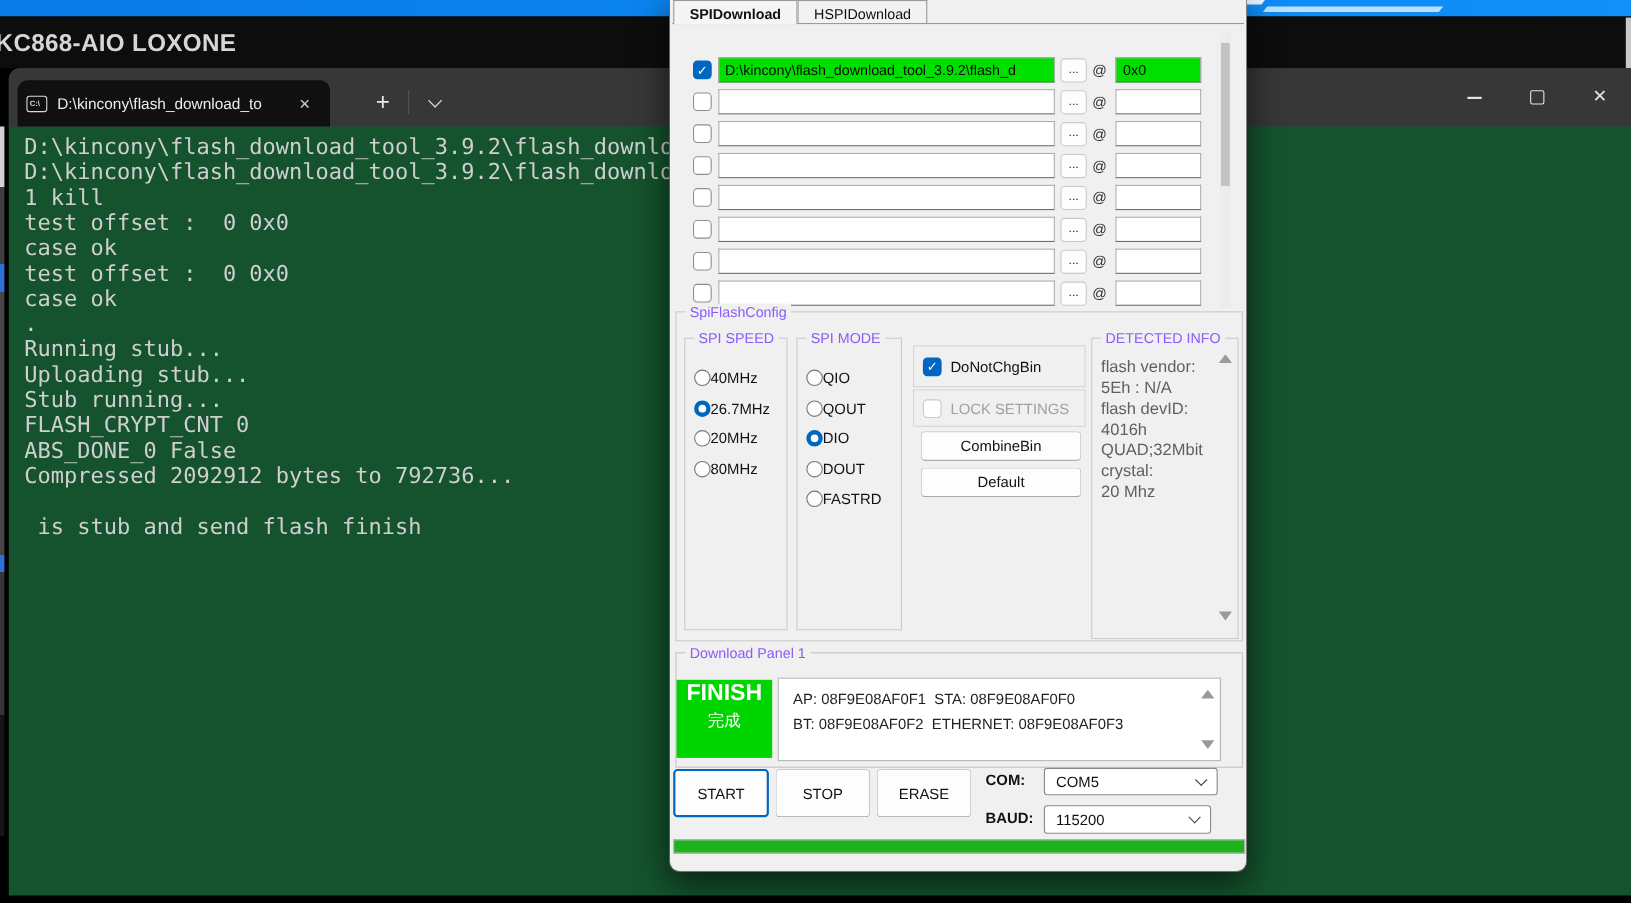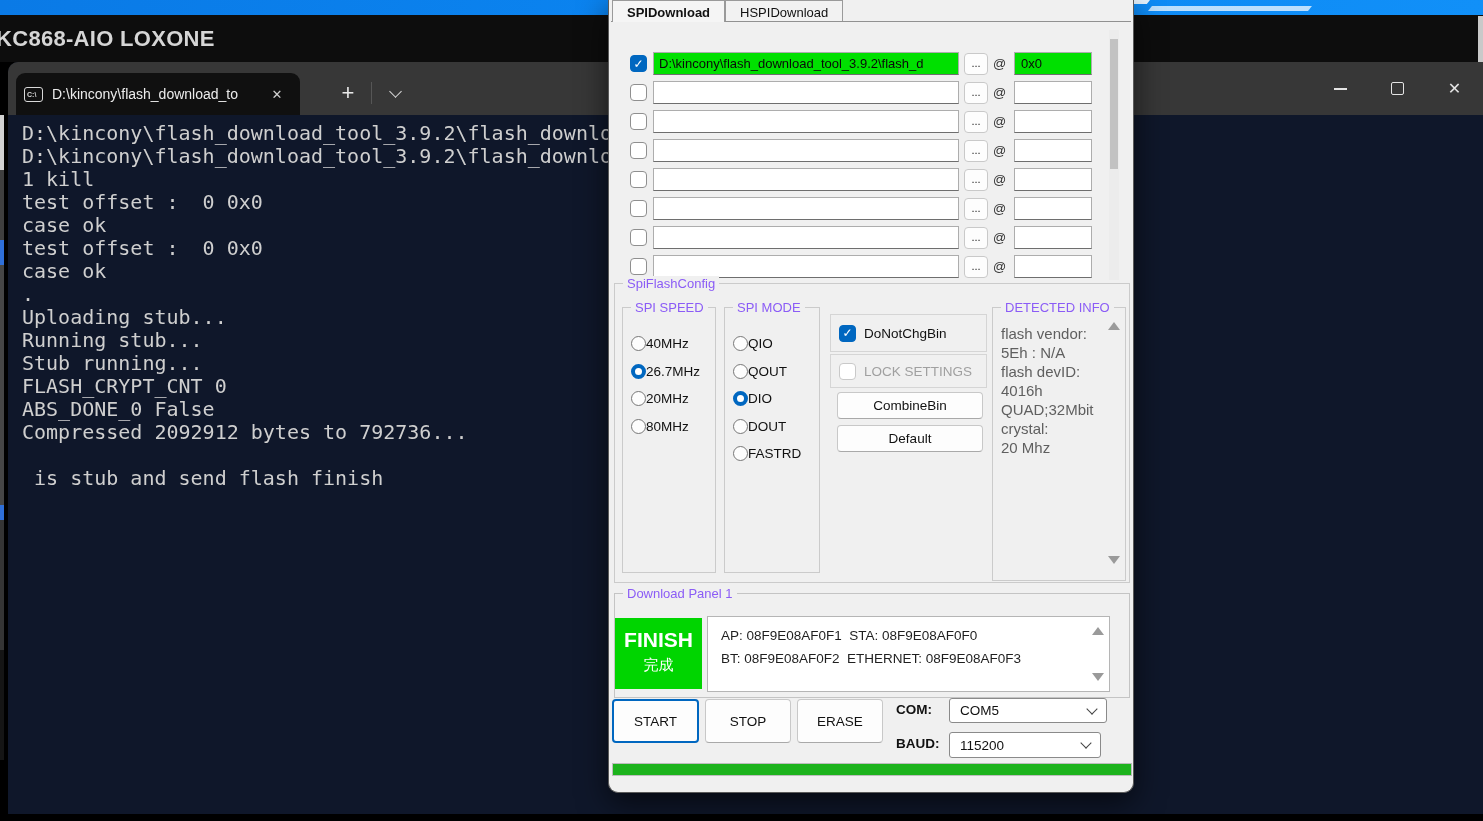--- a/index.html
+++ b/index.html
@@ -19,21 +19,21 @@
     color:#d6d6d6;letter-spacing:.3px;white-space:nowrap;}
   .right-edge-strip{position:absolute;right:0;top:16px;width:5px;height:46px;background:#c9c9c9;}
   .left-edge-strip{position:absolute;left:0;top:115px;width:4px;height:645px;
     background:linear-gradient(180deg,
       #d2d2d2 0px,#d2d2d2 55px,#3f3f3f 55px,#3f3f3f 125px,
       #2f6fd8 125px,#2f6fd8 150px,#464646 150px,#464646 390px,
       #2f6fd8 390px,#2f6fd8 405px,#353535 405px,#353535 535px,
       #151515 535px,#151515 645px);}
   
   .terminal-window{position:absolute;left:8px;top:62px;width:1475px;height:752px;
-    background:#0f172a;border-radius:10px 0 0 0;}
+    background:#14532d;border-radius:10px 0 0 0;}
   .terminal-titlebar{position:absolute;left:0;top:0;width:100%;height:53px;background:#373737;
     border-radius:10px 0 0 0;}
   .terminal-tab{position:absolute;left:8px;top:11px;width:284px;height:42px;background:#101010;
     border-radius:9px 9px 0 0;display:flex;align-items:center;padding:0 8px;box-sizing:border-box;}
   .cmd-icon{width:19px;height:15px;border:1.5px solid #d9d9d9;border-radius:3px;
     display:flex;align-items:center;justify-content:flex-start;padding-left:2px;box-sizing:border-box;
     color:#d9d9d9;font-size:7px;font-weight:bold;margin-right:9px;flex:0 0 auto;}
   .terminal-tab .tab-title{color:#ececec;font-size:14px;white-space:nowrap;overflow:hidden;
     width:210px;flex:0 0 auto;}
   .tab-close{color:#cfcfcf;font-size:13px;margin-left:4px;width:22px;text-align:center;cursor:default;}
@@ -104,21 +104,21 @@
   .detected-lines{position:absolute;left:8px;top:16px;width:100px;}
   .detected-lines div{font-size:15px;line-height:19px;color:#5f5f5f;white-space:nowrap;}
   .vscroll-arrows{position:absolute;right:4px;top:6px;bottom:6px;width:14px;}
   .arr-up{width:0;height:0;border-left:6px solid transparent;border-right:6px solid transparent;
     border-bottom:8px solid #9a9a9a;position:absolute;top:14px;left:1px;}
   .arr-down{width:0;height:0;border-left:6px solid transparent;border-right:6px solid transparent;
     border-top:8px solid #9a9a9a;position:absolute;bottom:10px;left:1px;}
   
   .finish-box{position:absolute;left:0;top:24px;width:87px;height:71px;background:var(--finish-green);
     color:#fff;text-align:center;}
-  .finish-box .main{font-size:21px;font-weight:bold;margin-top:10px;}
+  .finish-box .main{font-size:21px;font-weight:bold;margin-top:0;}
   .finish-box .sub{font-size:15px;margin-top:4px;}
   .dl-info{position:absolute;left:92px;top:22px;width:403px;height:76px;background:#fff;
     border:1px solid #b5b5b5;box-sizing:border-box;}
   .dl-lines{position:absolute;left:13px;top:7px;right:26px;}
   .dl-lines div{font-size:13.5px;line-height:23px;color:#1f1f1f;white-space:pre;}
   
   .ctl-label{position:absolute;font-size:13.5px;font-weight:bold;color:#111;}
   .select{position:absolute;background:#fff;border:1px solid #8a8a8a;border-radius:3px;
     box-sizing:border-box;font-size:13.5px;color:#111;display:flex;align-items:center;
     padding:0 10px;justify-content:space-between;}
@@ -165,22 +165,22 @@
   <div class="terminal-body">
     <div id="terminal-lines">
         <div class="term-line">D:\kincony\flash_download_tool_3.9.2\flash_downloa</div>
         <div class="term-line">D:\kincony\flash_download_tool_3.9.2\flash_downloa</div>
         <div class="term-line">1 kill</div>
         <div class="term-line">test offset :  0 0x0</div>
         <div class="term-line">case ok</div>
         <div class="term-line">test offset :  0 0x0</div>
         <div class="term-line">case ok</div>
         <div class="term-line">.</div>
+        <div class="term-line">Running stub...</div>
         <div class="term-line">Uploading stub...</div>
-        <div class="term-line">Running stub...</div>
         <div class="term-line">Stub running...</div>
         <div class="term-line">FLASH_CRYPT_CNT 0</div>
         <div class="term-line">ABS_DONE_0 False</div>
         <div class="term-line">Compressed 2092912 bytes to 792736...</div>
         <div class="term-line"> </div>
         <div class="term-line"> is stub and send flash finish</div>
       </div>
   </div>
 </div>
 <div class="left-edge-strip"></div>

